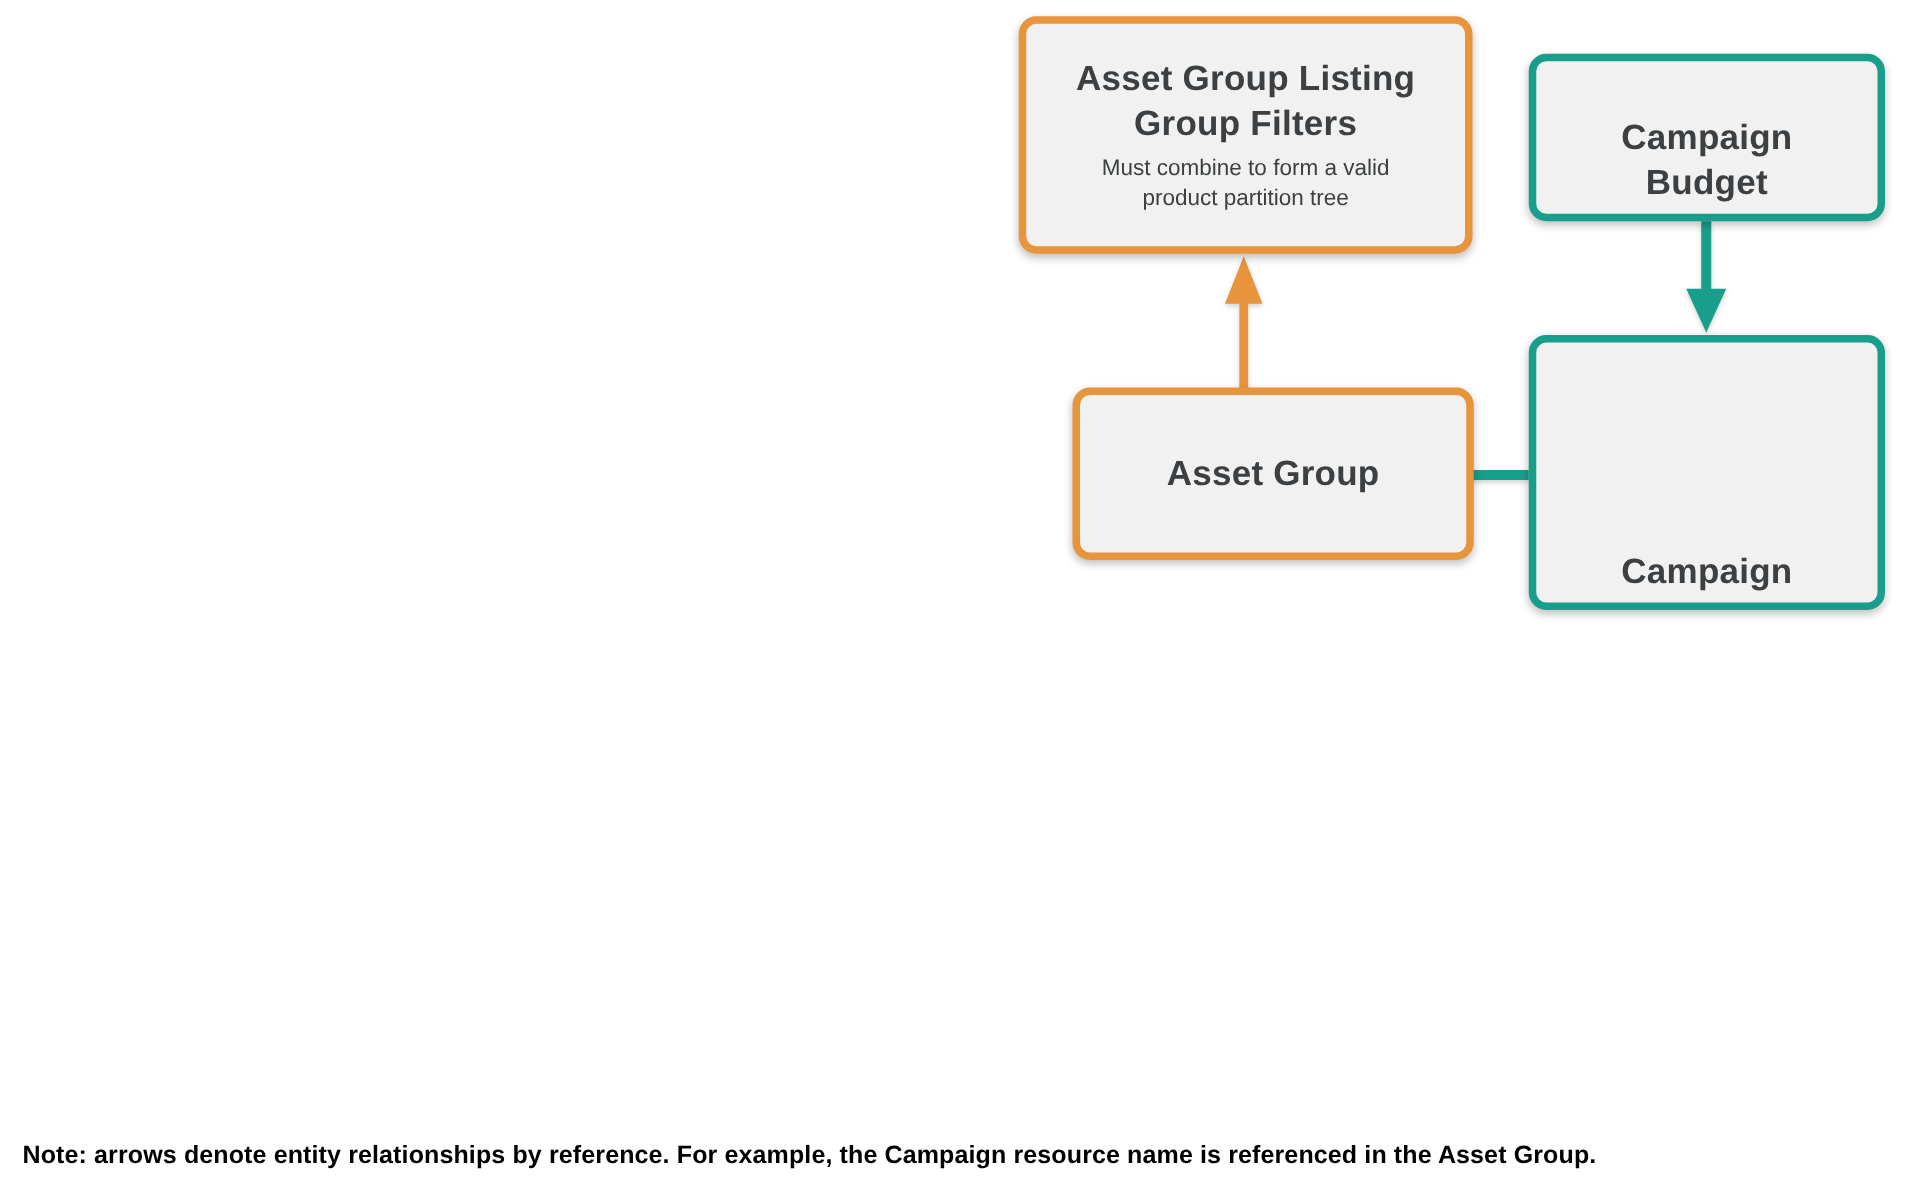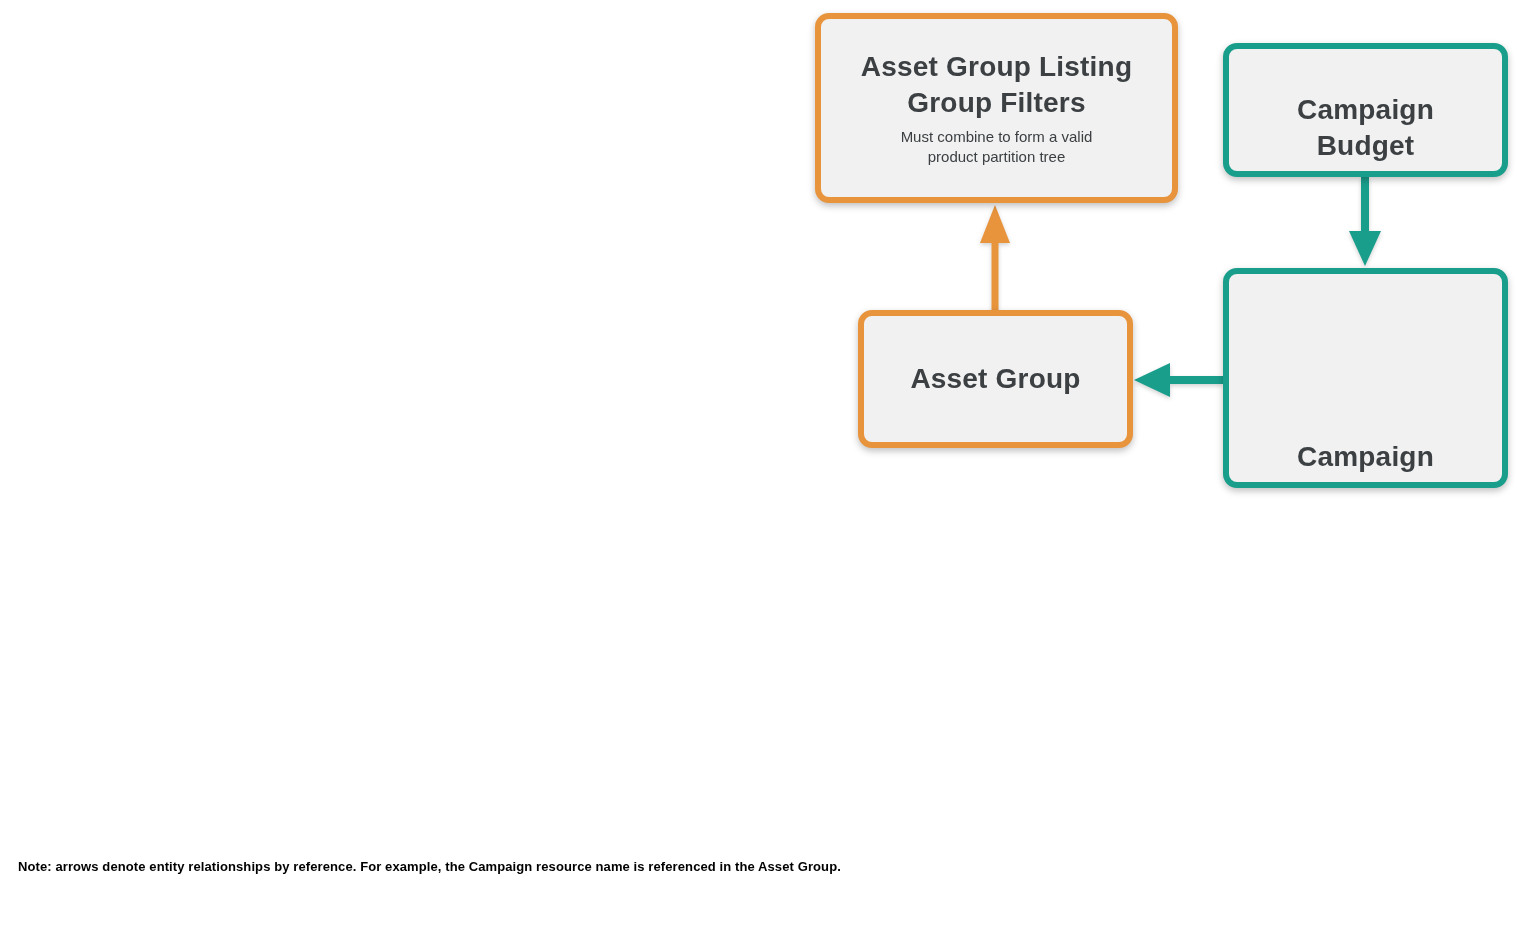--- a/index.html
+++ b/index.html
@@ -41,36 +41,36 @@
   .node.teal   { border-color: var(--teal, #1a9e8c); justify-content: flex-end; }
   .node-title {
     font-weight: bold;
     font-size: 28px;
     line-height: 1.26;
     color: var(--title-text, #3c4043);
     white-space: pre-line;
     letter-spacing: 0.2px;
   }
   .node-subtitle {
-    font-size: 15px;
+    font-size: 18px;
     line-height: 1.32;
     color: var(--subtitle-text, #3c4043);
     white-space: pre-line;
     margin-top: 7px;
   }
   #node-asset-group-listing-group-filters { left: 815px; top: 13px;  width: 363px; height: 190px; }
   #node-campaign-budget                   { left: 1223px; top: 43px; width: 285px; height: 134px; }
-  #node-asset-group                       { left: 858px; top: 310px; width: 275px; height: 138px; }
+  #node-asset-group                       { left: 858px; top: 310px; width: 321px; height: 138px; }
   #node-campaign                          { left: 1223px; top: 268px; width: 285px; height: 220px; }
   .note {
     position: absolute;
     left: 18px;
-    top: 859px;
+    top: 913px;
     font-weight: bold;
-    font-size: 13px;
+    font-size: 20px;
     color: var(--note-text, #000000);
     letter-spacing: 0.1px;
   }
 </style>
 </head>
 <body>
 
 <div class="canvas">
 
   <svg class="edges" viewBox="0 0 1538 948" xmlns="http://www.w3.org/2000/svg">

